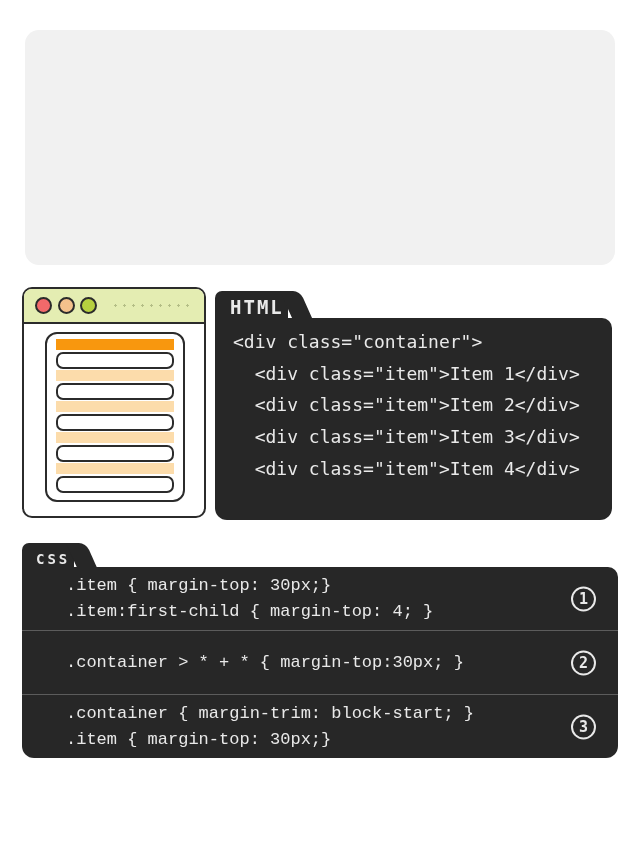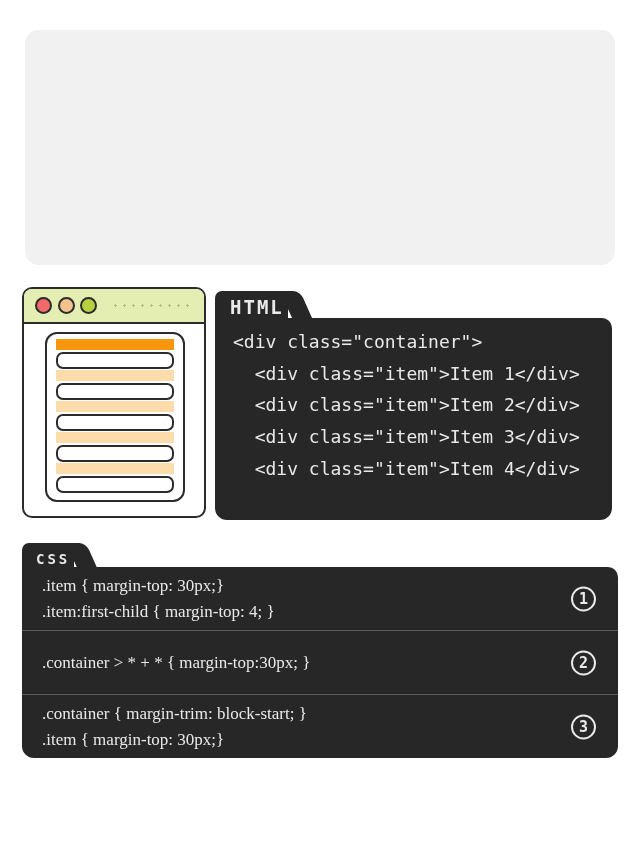--- a/index.html
+++ b/index.html
@@ -94,22 +94,22 @@
     position:absolute; left:22px; top:567px; width:596px; height:191px;
     background:var(--panel-dark); border-radius:0 10px 12px 12px;
     display:flex; flex-direction:column; overflow:hidden;
   }
   .css-option{
     position:relative; flex:1; display:flex; flex-direction:column;
     justify-content:center; padding:0 70px 0 20px;
   }
   .css-option + .css-option{ border-top:1.5px solid var(--separator); }
   .css-line{
-    font-family:Liberation Serif, serif; font-size:17px; line-height:26px;
-    color:var(--code-text); white-space:pre;
+    font-family:Liberation Mono, monospace; font-size:17px; line-height:26px;
+    color:var(--code-text); white-space:pre;margin-left:24px;
   }
   .num-badge{
     position:absolute; right:22px; top:50%; transform:translateY(-50%);
     width:25px; height:25px; border:2.5px solid var(--code-text); border-radius:50%;
     color:var(--code-text); font-family:"DejaVu Sans Mono", monospace;
     font-size:15px; font-weight:bold; display:flex; align-items:center;
     justify-content:center;
   }
 
   

